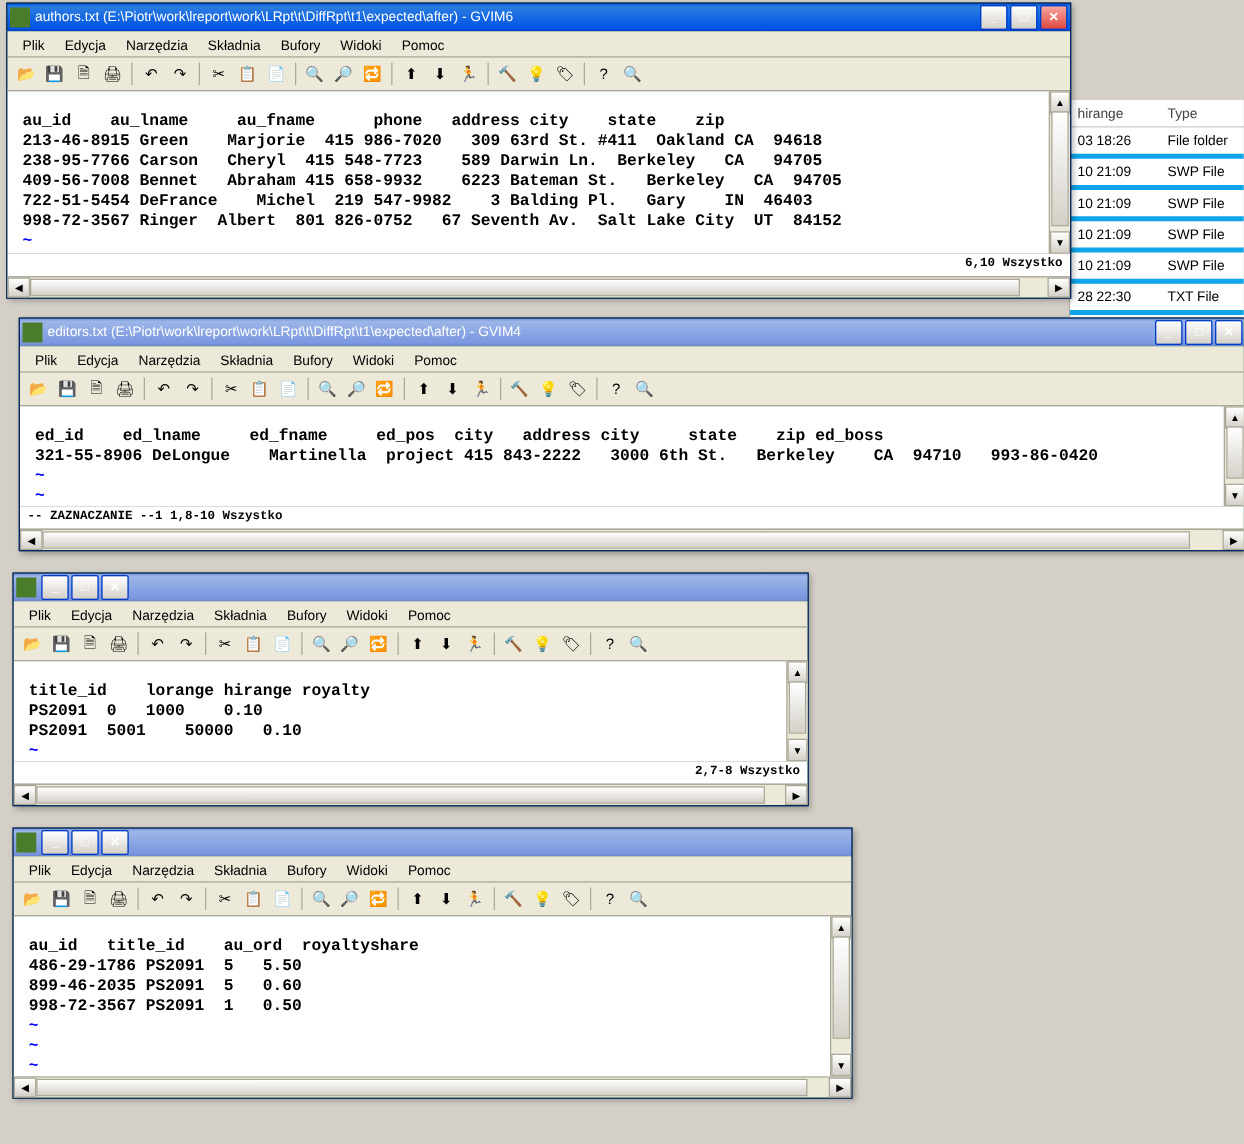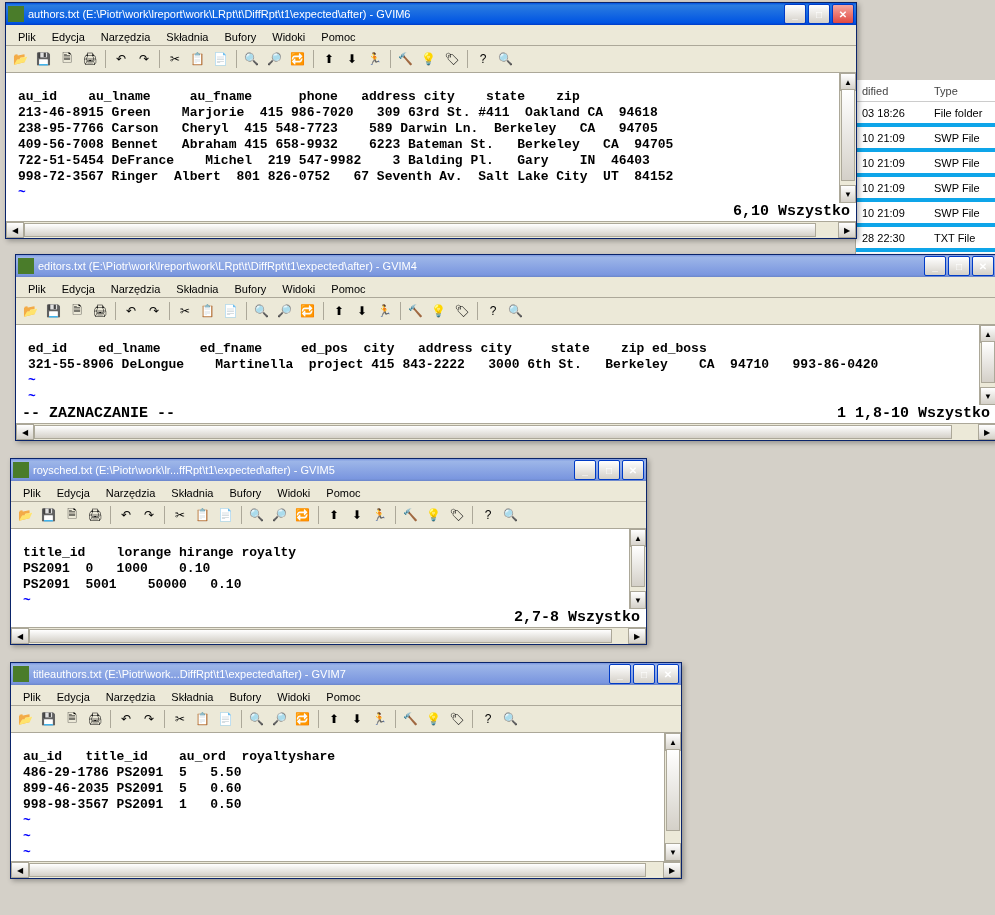--- a/index.html
+++ b/index.html
@@ -11,40 +11,40 @@
 .wbtns{display:flex;gap:2px}
 .wbtn{width:20px;height:18px;background:linear-gradient(#fff,#d4d0c8);border:1px solid #003bc6;border-radius:2px;display:flex;align-items:center;justify-content:center;font-family:Arial;font-size:10px;font-weight:bold;cursor:pointer}
 .wbtn.close{background:linear-gradient(#f5a7a0,#e04840);color:#fff}
 .menubar{height:20px;background:#ece9d8;display:flex;align-items:flex-end;padding:0 4px;border-bottom:1px solid #aca899}
 .menuitem{padding:2px 8px;cursor:pointer}
 .toolbar{height:26px;background:#ece9d8;display:flex;align-items:center;padding:0 4px;gap:1px;border-bottom:1px solid #aca899}
 .tbtn{width:20px;height:20px;border:1px solid transparent;display:flex;align-items:center;justify-content:center;cursor:pointer;font-size:12px}
 .tsep{width:1px;height:18px;background:#aca899;margin:0 3px}
 .editor{background:#fff;font-family:'Courier New',monospace;font-size:13px;line-height:16px;white-space:pre;overflow:hidden;position:relative;padding:0 12px;font-weight:bold}
 .tilde{color:#0000ff}
-.status{background:#fff;font-family:'Courier New',monospace;font-size:15px;text-align:right;padding:0 6px;height:18px;line-height:18px;font-weight:bold}
+.status{background:#fff;font-family:'Courier New',monospace;font-size:10px;text-align:right;padding:0 6px;height:18px;line-height:18px;font-weight:bold}
 .vscroll{position:absolute;right:0;top:0;bottom:0;width:16px;background:#ece9d8;border-left:1px solid #aca899}
 .vscroll .sbtn{height:16px;background:linear-gradient(#fff,#d4d0c8);border:1px solid #aca899;display:flex;align-items:center;justify-content:center;font-size:8px}
 .vscroll .thumb{position:absolute;left:1px;right:1px;background:linear-gradient(#fff,#d4d0c8);border:1px solid #aca899}
 .hscroll{height:16px;background:#ece9d8;border-top:1px solid #aca899;display:flex}
 .hscroll .sbtn{width:16px;background:linear-gradient(#fff,#d4d0c8);border:1px solid #aca899;display:flex;align-items:center;justify-content:center;font-size:8px}
 .hscroll .htrack{flex:1;position:relative}
 .hscroll .hthumb{position:absolute;top:1px;bottom:1px;background:linear-gradient(#fff,#d4d0c8);border:1px solid #aca899}
 .bgpanel{position:absolute;background:#fff;border-left:1px solid #aca899}
 .bgrow{height:21px;display:flex;align-items:center;font-size:11px;color:#000;border-bottom:4px solid #0ea5e9}
 .bgcol{padding:0 6px}
 .bghdr{color:#444;border-bottom:1px solid #ccc}
 .editor-wrap{position:relative}
 </style>
 </head>
 <body>
 
 <div class="bgpanel" style="left:855px;top:80px;width:140px">
   <div class="bgrow bghdr">
-    <div class="bgcol" style="width:60px">dified</div>
+    <div class="bgcol" style="width:60px">hirange</div>
     <div class="bgcol">Type</div>
   </div>
   <div class="bgrow">
       <div class="bgcol" style="width:60px">03 18:26</div>
       <div class="bgcol">File folder</div>
     </div>
   <div class="bgrow">
       <div class="bgcol" style="width:60px">10 21:09</div>
       <div class="bgcol">SWP File</div>
     </div>
@@ -198,35 +198,34 @@
 <span class="tilde">~</span>
     </div>
     <div class="vscroll">
       <div class="sbtn">▲</div>
       <div class="thumb" style="top:16px;height:40px"></div>
       <div class="sbtn" style="position:absolute;bottom:0;left:0;right:0">▼</div>
     </div>
   </div>
   <div class="status" style="display:flex">
       <span style="flex:0 0 auto;font-weight:bold">-- ZAZNACZANIE --</span>
-      <span style="flex:1;text-align:right">1           1,8-10    Wszystko</span>
+      <span style="flex:1;text-align:left">1           1,8-10    Wszystko</span>
     </div>
   <div class="hscroll">
     <div class="sbtn">◀</div>
     <div class="htrack">
         <div class="hthumb" style="left:0;width:97%"></div>
       </div>
     <div class="sbtn">▶</div>
   </div>
 </div>
 
 <div class="win" style="left:10px;top:458px;width:635px">
   <div class="titlebar inactive">
     <span class="ticon"></span>
-    <span class="ttext">roysched.txt (E:\Piotr\work\lr...ffRpt\t1\expected\after) - GVIM5</span>
     <div class="wbtns">
       <div class="wbtn">_</div>
       <div class="wbtn">□</div>
       <div class="wbtn">✕</div>
     </div>
   </div>
   <div class="menubar">
     <div class="menuitem">Plik</div>
     <div class="menuitem">Edycja</div>
     <div class="menuitem">Narzędzia</div>
@@ -283,21 +282,20 @@
     <div class="htrack">
         <div class="hthumb" style="left:0;width:97%"></div>
       </div>
     <div class="sbtn">▶</div>
   </div>
 </div>
 
 <div class="win" style="left:10px;top:662px;width:670px">
   <div class="titlebar inactive">
     <span class="ticon"></span>
-    <span class="ttext">titleauthors.txt (E:\Piotr\work...DiffRpt\t1\expected\after) - GVIM7</span>
     <div class="wbtns">
       <div class="wbtn">_</div>
       <div class="wbtn">□</div>
       <div class="wbtn">✕</div>
     </div>
   </div>
   <div class="menubar">
     <div class="menuitem">Plik</div>
     <div class="menuitem">Edycja</div>
     <div class="menuitem">Narzędzia</div>
@@ -332,21 +330,21 @@
     <div class="tbtn">🏷</div>
     <div class="tsep"></div>
     <div class="tbtn">?</div>
     <div class="tbtn">🔍</div>
   </div>
   <div class="editor-wrap">
     <div class="editor" style="height:128px">
 <span>au_id   title_id    au_ord  royaltyshare</span>
 <span>486-29-1786 PS2091  5   5.50</span>
 <span>899-46-2035 PS2091  5   0.60</span>
-<span>998-98-3567 PS2091  1   0.50</span>
+<span>998-72-3567 PS2091  1   0.50</span>
 <span class="tilde">~</span>
 <span class="tilde">~</span>
 <span class="tilde">~</span>
 
     </div>
     <div class="vscroll">
       <div class="sbtn">▲</div>
       <div class="thumb" style="top:16px;height:80px"></div>
       <div class="sbtn" style="position:absolute;bottom:0;left:0;right:0">▼</div>
     </div>

